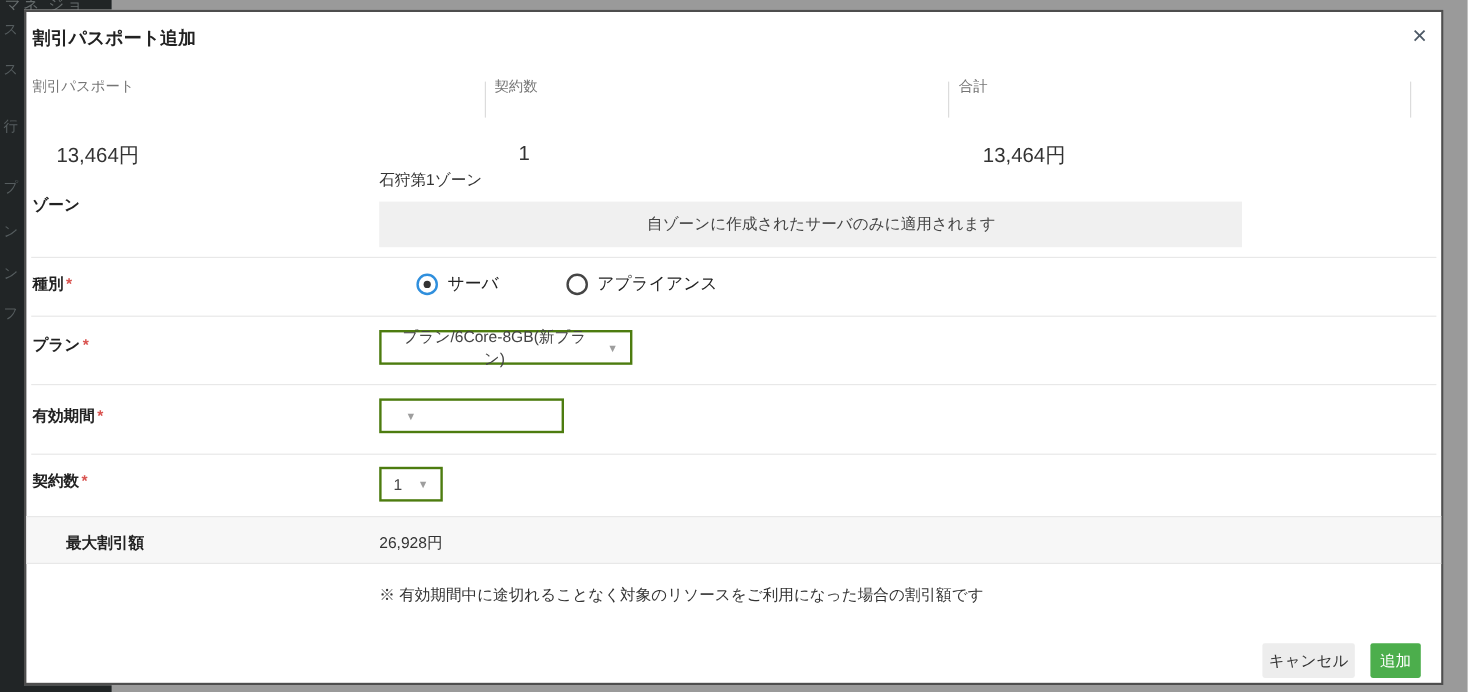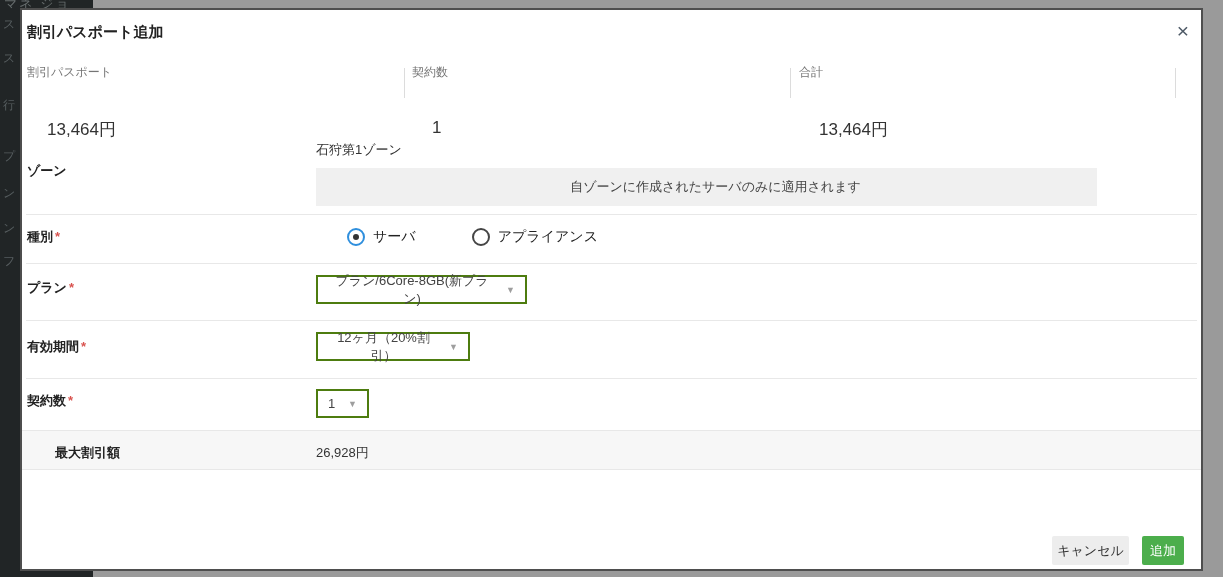--- a/index.html
+++ b/index.html
@@ -50,21 +50,21 @@
   .row-divider { left: 4px; width: 1171px; height: 1px; background: #e8e8e8; }
   .rd-0 { top: 204px; } .rd-1 { top: 253px; } .rd-2 { top: 310px; } .rd-3 { top: 368px; }
 
   .field-label { left: 5px; font-size: 13px; font-weight: bold; color: #222; }
   .req { color: #d9534f; margin-left: 2px; }
   .lbl-zone { top: 152px; } .lbl-type { top: 218px; } .lbl-plan { top: 269px; }
   .lbl-period { top: 328px; } .lbl-count { top: 382px; } .lbl-max { top: 434px; margin-left: 28px; }
 
   .zone-value { left: 294px; top: 131px; font-size: 13px; color: #333; }
   .zone-note {
-    left: 294px; top: 158px; width: 781px; height: 38px;
+    left: 294px; top: 158px; width: 719px; height: 38px;
     background: #f0f0f0; font-size: 13px; color: #444;
     line-height: 38px; padding-left: 18px;
   }
 
   .radio-group { left: 285px; top: 215px; height: 24px; display: flex; align-items: center; font-size: 14px; color: #222; }
   .radio-opt { display: flex; align-items: center; margin-right: 16px; cursor: pointer; margin-left: 40px; }
   .radio { width: 18px; height: 18px; border-radius: 50%; background: #fff; position: relative; margin-right: 8px; }
   .radio.sel { border: 2px solid #2f8fdd; }
   .radio.unsel { border: 2px solid #454545; }
   .radio-dot { position: absolute; left: 4px; top: 4px; width: 6px; height: 6px; border-radius: 50%; background: #333; }
@@ -153,34 +153,34 @@
   <div class="select select-plan">
     <span>プラン/6Core-8GB(新プラン)</span>
     <span class="caret">▼</span>
   </div>
   <div class="row-divider rd-2"></div>
 
   <div class="field-label lbl-period">
     <span>有効期間</span><span class="req">*</span>
   </div>
   <div class="select select-period">
-    <span>12ヶ月（20%割引）</span>
     <span class="caret">▼</span>
   </div>
   <div class="row-divider rd-3"></div>
 
   <div class="field-label lbl-count">
     <span>契約数</span><span class="req">*</span>
   </div>
   <div class="select select-count">
     <span>1</span>
     <span class="caret">▼</span>
   </div>
 
   <div class="max-row"></div>
   <div class="field-label lbl-max">最大割引額</div>
   <div class="max-value">26,928円</div>
 
+  <div class="note-text">※ 有効期間中に途切れることなく対象のリソースをご利用になった場合の割引額です</div>
 
   <div class="btn btn-cancel">キャンセル</div>
   <div class="btn btn-add">追加</div>
 
 </div>
 
 </body></html>

